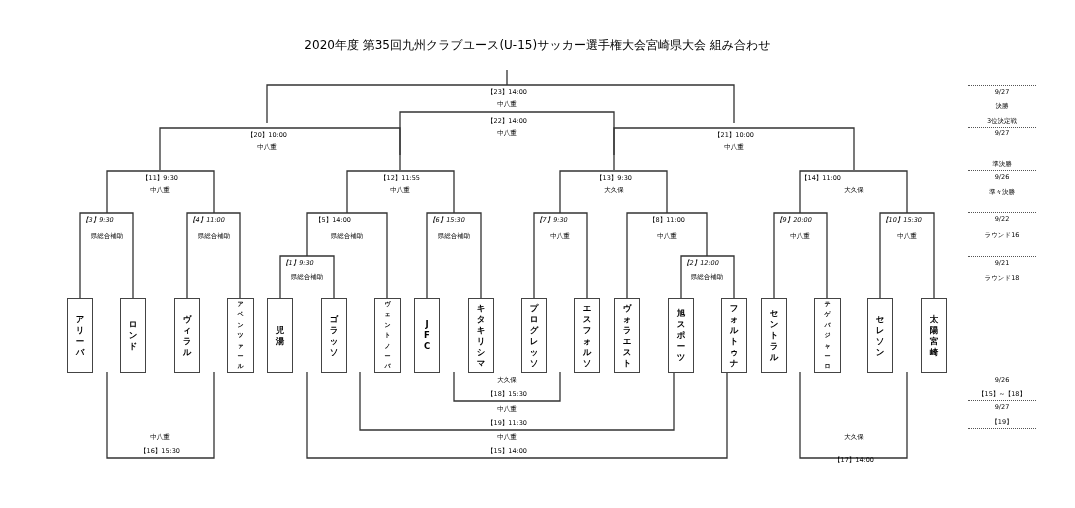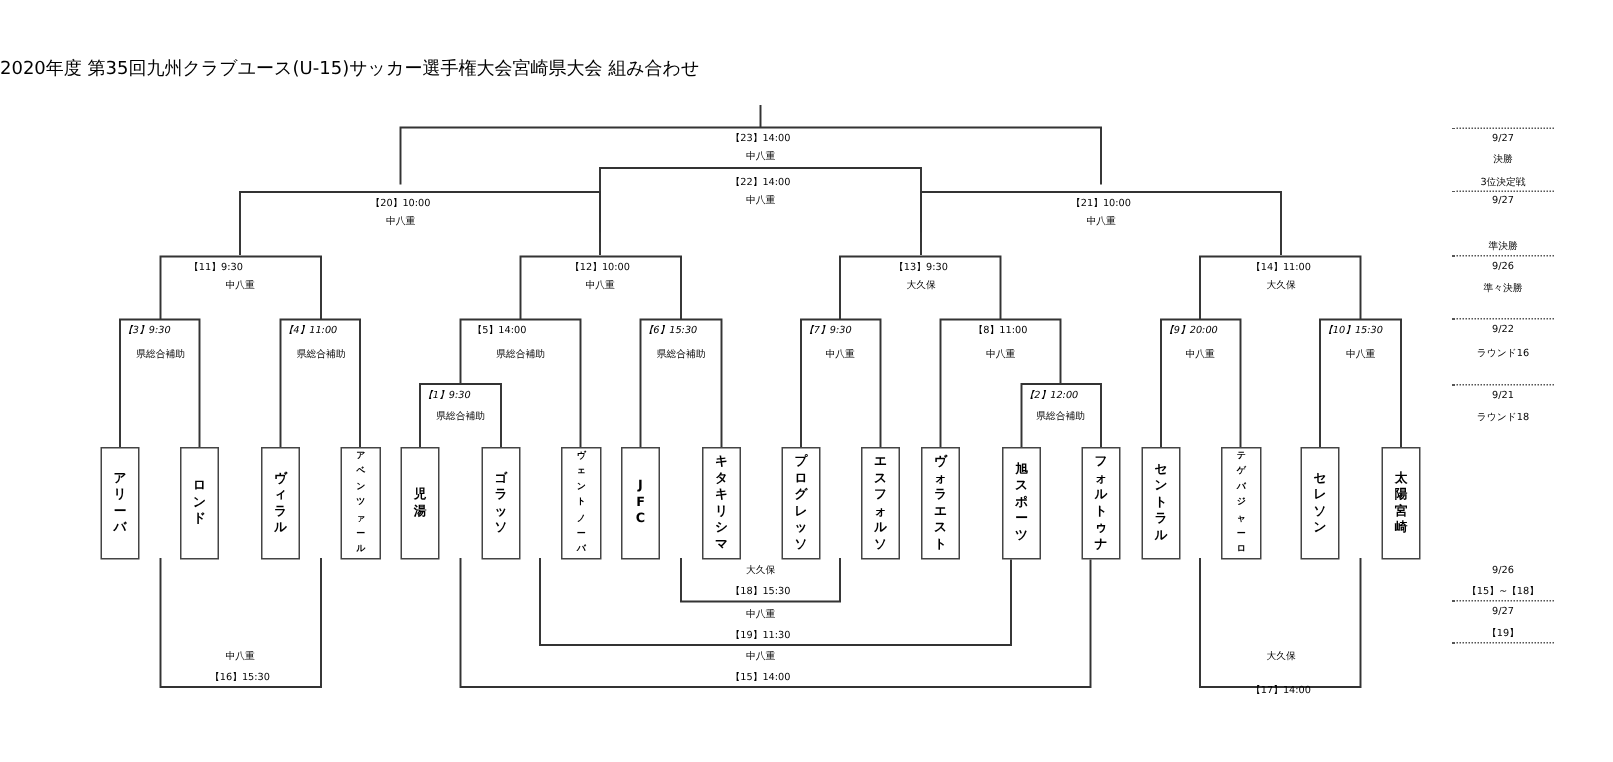--- a/index.html
+++ b/index.html
@@ -1,17 +1,17 @@
 <!DOCTYPE html>
 <html><head>
 <meta charset="utf-8">
 <style>
   html, body { margin:0; padding:0; background:#ffffff; }
   body { width:1075px; height:508px; position:relative; overflow:hidden; font-family:"DejaVu Sans", sans-serif; color:#000; }
-  #title { position:absolute; left:0; width:1075px; top:37px; text-align:left; font-size:12px; font-weight:normal; }
+  #title { position:absolute; left:0; width:1075px; top:37px; text-align:center; font-size:12px; font-weight:normal; }
   svg#bracket { position:absolute; left:0; top:0; }
   .lbl { position:absolute; font-size:6.5px; white-space:nowrap; transform:translateX(-50%); line-height:8px; }
   .lbl.left { transform:none;font-style:italic; }
   .team { position:absolute; top:298px; width:24px; height:73px; border:1.4px solid #444; background:#fff; display:flex; flex-direction:column; align-items:center; justify-content:center; font-size:8.5px; font-weight:bold; line-height:11px; }
   .team.small { font-size:6px; line-height:8.6px; justify-content:space-between; padding:1px 0; box-sizing:border-box; height:75px; width:27px; }
   .team span { display:block; }
   .side { position:absolute; left:968px; width:68px; text-align:center; font-size:6.5px; line-height:8px; }
   .dots { position:absolute; left:968px; width:68px; border-top:1px dotted #555; height:0; }
 </style>
 </head>
@@ -56,27 +56,27 @@
 
 <div class="lbl" style="left:507px;top:88px">【23】14:00</div>
 <div class="lbl" style="left:507px;top:100px">中八重</div>
 <div class="lbl" style="left:507px;top:117px">【22】14:00</div>
 <div class="lbl" style="left:507px;top:129px">中八重</div>
 <div class="lbl" style="left:267px;top:131px">【20】10:00</div>
 <div class="lbl" style="left:267px;top:143px">中八重</div>
 <div class="lbl" style="left:734px;top:131px">【21】10:00</div>
 <div class="lbl" style="left:734px;top:143px">中八重</div>
 
-<div class="lbl" style="left:144px;top:174px">【11】9:30</div>
+<div class="lbl" style="left:160px;top:174px">【11】9:30</div>
 <div class="lbl" style="left:160px;top:186px">中八重</div>
-<div class="lbl" style="left:400px;top:174px">【12】10:00</div>
+<div class="lbl" style="left:400px;top:174px">【12】11:55</div>
 <div class="lbl" style="left:400px;top:186px">中八重</div>
 <div class="lbl" style="left:614px;top:174px">【13】9:30</div>
 <div class="lbl" style="left:614px;top:186px">大久保</div>
-<div class="lbl" style="left:854px;top:174px">【14】11:00</div>
+<div class="lbl" style="left:821px;top:174px">【14】11:00</div>
 <div class="lbl" style="left:854px;top:186px">大久保</div>
 
 <div class="lbl left" style="left:82px;top:216px">【3】9:30</div>
 <div class="lbl" style="left:107px;top:232px">県総合補助</div>
 <div class="lbl left" style="left:189px;top:216px">【4】11:00</div>
 <div class="lbl" style="left:214px;top:232px">県総合補助</div>
 <div class="lbl" style="left:333px;top:216px">【5】14:00</div>
 <div class="lbl" style="left:347px;top:232px">県総合補助</div>
 <div class="lbl left" style="left:429px;top:216px">【6】15:30</div>
 <div class="lbl" style="left:454px;top:232px">県総合補助</div>

